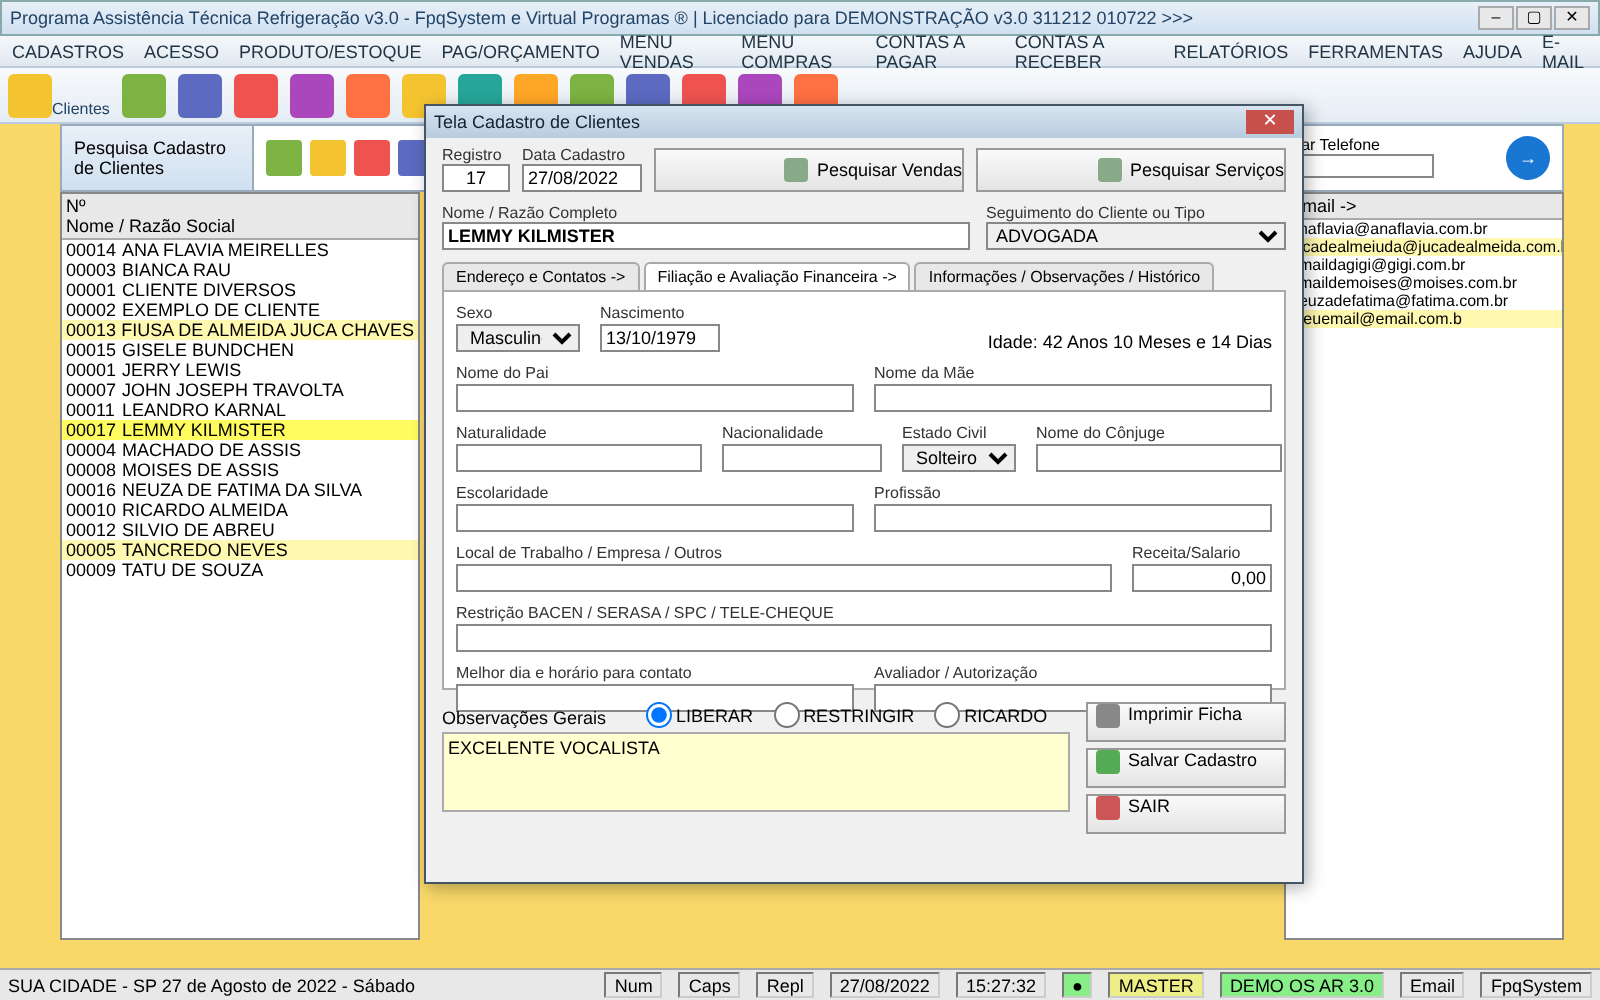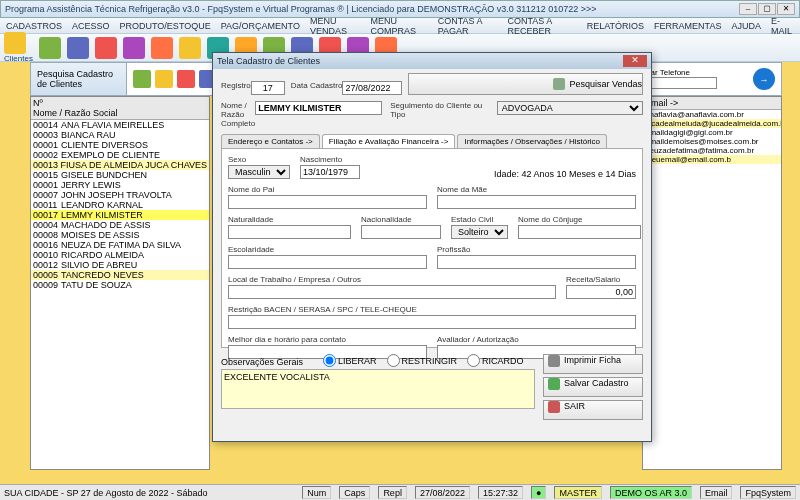--- a/index.html
+++ b/index.html
@@ -40,21 +40,21 @@
 .ec-head { background: #e8e8e8; border-bottom: 1px solid #aaa; padding: 1px 2px; }
 .ec-row { padding: 0 2px; white-space: nowrap; overflow: hidden; font-size: 8px; }
 .ec-row.hl { background: #fff8b0; }
 
 .dialog { position: absolute; top: 52px; left: 212px; width: 440px; height: 390px; background: #f0f0f0; border: 1px solid #456; box-shadow: 2px 2px 8px rgba(0,0,0,.3); }
 .dlg-title { background: linear-gradient(#d8e4f0,#b8cce0); height: 16px; display: flex; align-items: center; padding: 0 4px; }
 .dlg-title-text { flex: 1; color: #123; }
 .dlg-close { width: 24px; height: 12px; background: #c8504c; color: #fff; text-align: center; line-height: 11px; font-size: 9px; }
 
 .dlg-top { display: flex; gap: 6px; padding: 4px 8px; align-items: flex-end; }
-.dlg-field { display: flex; flex-direction: row; }
+.dlg-field { display: flex; flex-direction: column; }
 .dlg-field label { font-size: 8px; color: #333; }
 .dlg-field input { border: 1px solid #888; height: 14px; padding: 0 2px; }
 .big-btn { flex: 1; height: 22px; background: linear-gradient(#fafafa,#e4e4e4); border: 1px solid #999; display: flex; align-items: center; justify-content: flex-end; gap: 4px; }
 .big-btn .bicon { width: 12px; height: 12px; background: #8a8; border-radius: 2px; }
 
 .dlg-name-row { display: flex; gap: 8px; padding: 2px 8px 6px; }
 .dlg-name-row .dlg-field input { font-weight: bold; }
 .seg-select { border: 1px solid #888; height: 14px; width: 150px; }
 
 .tabs { display: flex; padding: 0 8px; gap: 2px; }
@@ -110,21 +110,21 @@
   <span class="menu-item">MENU COMPRAS</span>
   <span class="menu-item">CONTAS A PAGAR</span>
   <span class="menu-item">CONTAS A RECEBER</span>
   <span class="menu-item">RELATÓRIOS</span>
   <span class="menu-item">FERRAMENTAS</span>
   <span class="menu-item">AJUDA</span>
   <span class="menu-item">E-MAIL</span>
 </div>
 
 <div class="toolbar">
-  <div style="display:flex;flex-direction:column;align-items:flex-start">
+  <div style="display:flex;flex-direction:row;align-items:flex-end">
     <span class="tool-icon ti1"></span>
     <span class="clientes-label">Clientes</span>
   </div>
   <span class="tool-icon ti2"></span>
   <span class="tool-icon ti3"></span>
   <span class="tool-icon ti4"></span>
   <span class="tool-icon ti5"></span>
   <span class="tool-icon ti6"></span>
   <span class="tool-icon ti1"></span>
   <span class="tool-icon ti7"></span>
@@ -277,20 +277,24 @@
         <label>Registro</label>
         <input style="width: 34px; text-align: center;" value="17">
       </div>
     <div class="dlg-field">
         <label>Data Cadastro</label>
         <input style="width: 60px;" value="27/08/2022">
       </div>
     <div class="big-btn">
         <span class="bicon"></span>
         <span>Pesquisar Vendas</span>
+      </div>
+    <div class="big-btn">
+        <span class="bicon"></span>
+        <span>Pesquisar Serviços</span>
       </div>
   </div>
   <div class="dlg-name-row">
     <div class="dlg-field" style="flex:1">
         <label>Nome / Razão Completo</label>
         <input style="font-weight: bold;" value="LEMMY KILMISTER">
       </div>
     <div class="dlg-field">
         <label>Seguimento do Cliente ou Tipo</label>
         <select class="seg-select"><option>ADVOGADA</option></select>

